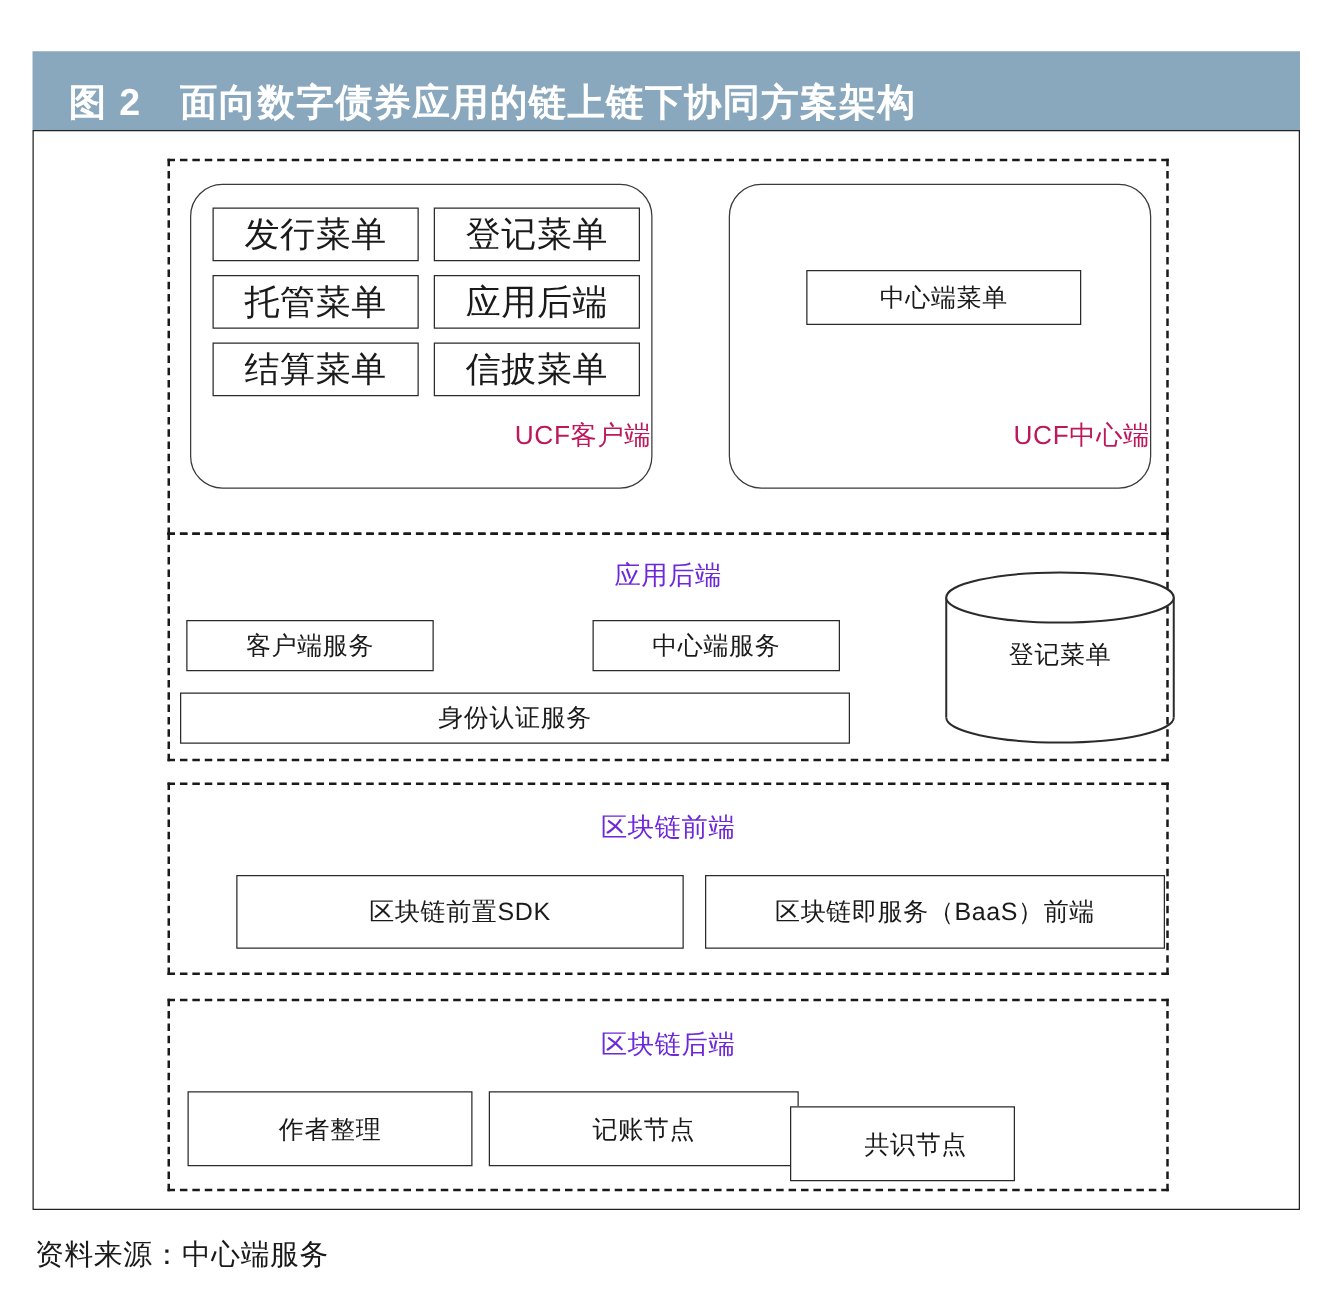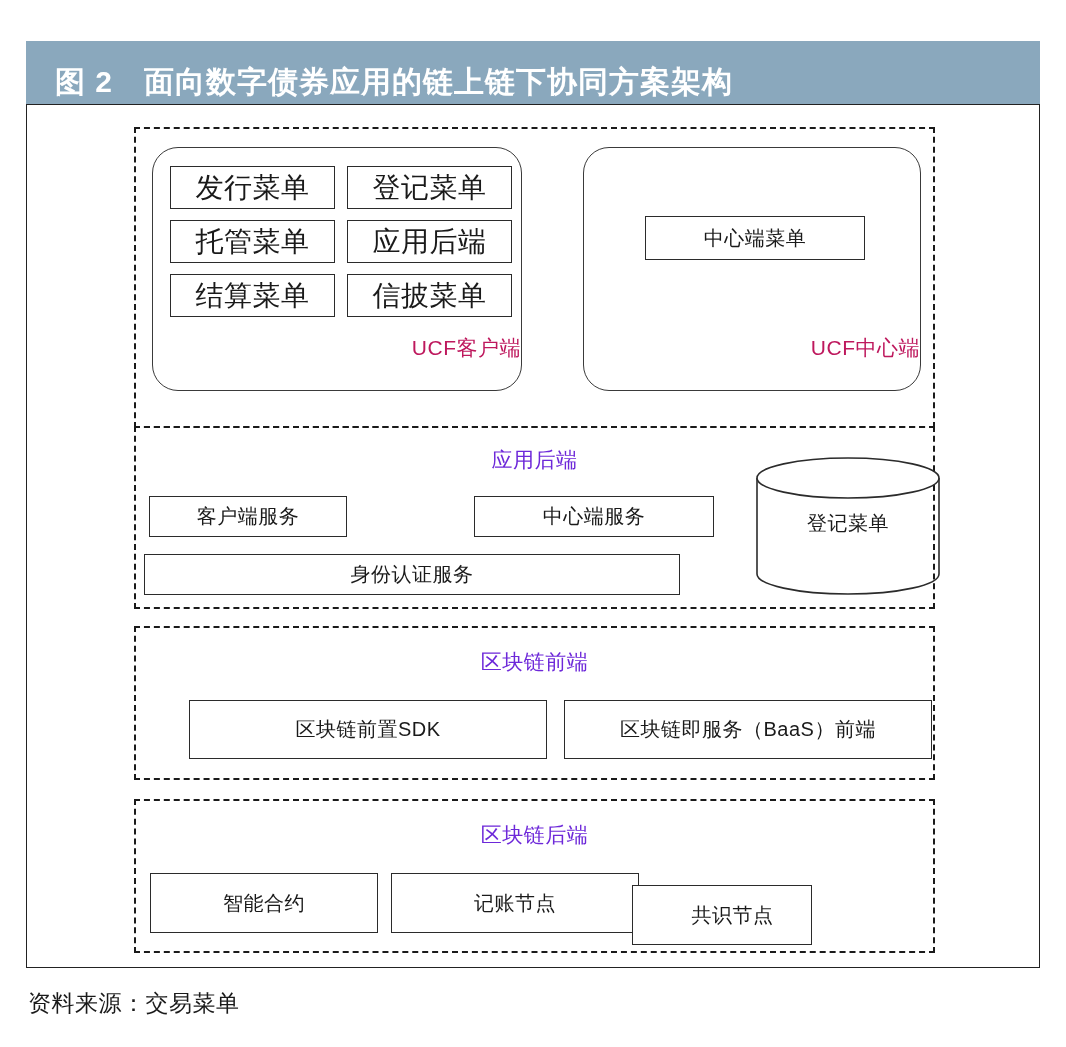--- a/index.html
+++ b/index.html
@@ -121,21 +121,21 @@
   #menu-1 { left: 194px; top: 18px; }
   #menu-2 { left: 17px;  top: 72px; }
   #menu-3 { left: 194px; top: 72px; }
   #menu-4 { left: 17px;  top: 126px; }
   #menu-5 { left: 194px; top: 126px; }
 
   #center-menu-box { left: 61px; top: 68px; width: 220px; height: 44px; }
 
   
   #svc-client  { left: 13px;  top: 68px;  width: 198px; height: 41px; }
-  #svc-center  { left: 338px; top: 68px;  width: 240px; height: 41px; }
+  #svc-center  { left: 338px; top: 68px;  width: 198px; height: 41px; }
   #svc-auth    { left: 8px;   top: 126px; width: 536px; height: 41px; }
 
   
   #chain-sdk  { left: 53px;  top: 72px; width: 358px; height: 59px; }
   #chain-baas { left: 428px; top: 72px; width: 368px; height: 59px; }
 
   
   #node-contract  { left: 14px;  top: 72px; width: 228px; height: 60px; }
   #node-ledger    { left: 255px; top: 72px; width: 248px; height: 60px; }
   #node-consensus { left: 496px; top: 84px; width: 180px; height: 60px; padding-left: 21px; }
@@ -221,22 +221,22 @@
     <div class="layer" id="layer-chain-front">
       <div class="layer-title" style="top:20px;">区块链前端</div>
 
       <div class="box" id="chain-sdk">区块链前置SDK</div>
       <div class="box" id="chain-baas">区块链即服务（BaaS）前端</div>
     </div>
 
     <div class="layer" id="layer-chain-back">
       <div class="layer-title" style="top:20px;">区块链后端</div>
 
-      <div class="box" id="node-contract">智能合约</div>
+      <div class="box" id="node-contract">作者整理</div>
       <div class="box" id="node-ledger">记账节点</div>
       <div class="box" id="node-consensus">共识节点</div>
     </div>
 
   </div>
 
-  <div class="source-note">资料来源：交易菜单</div>
+  <div class="source-note">资料来源：中心端服务</div>
 
 </div>
 
 </body></html>

